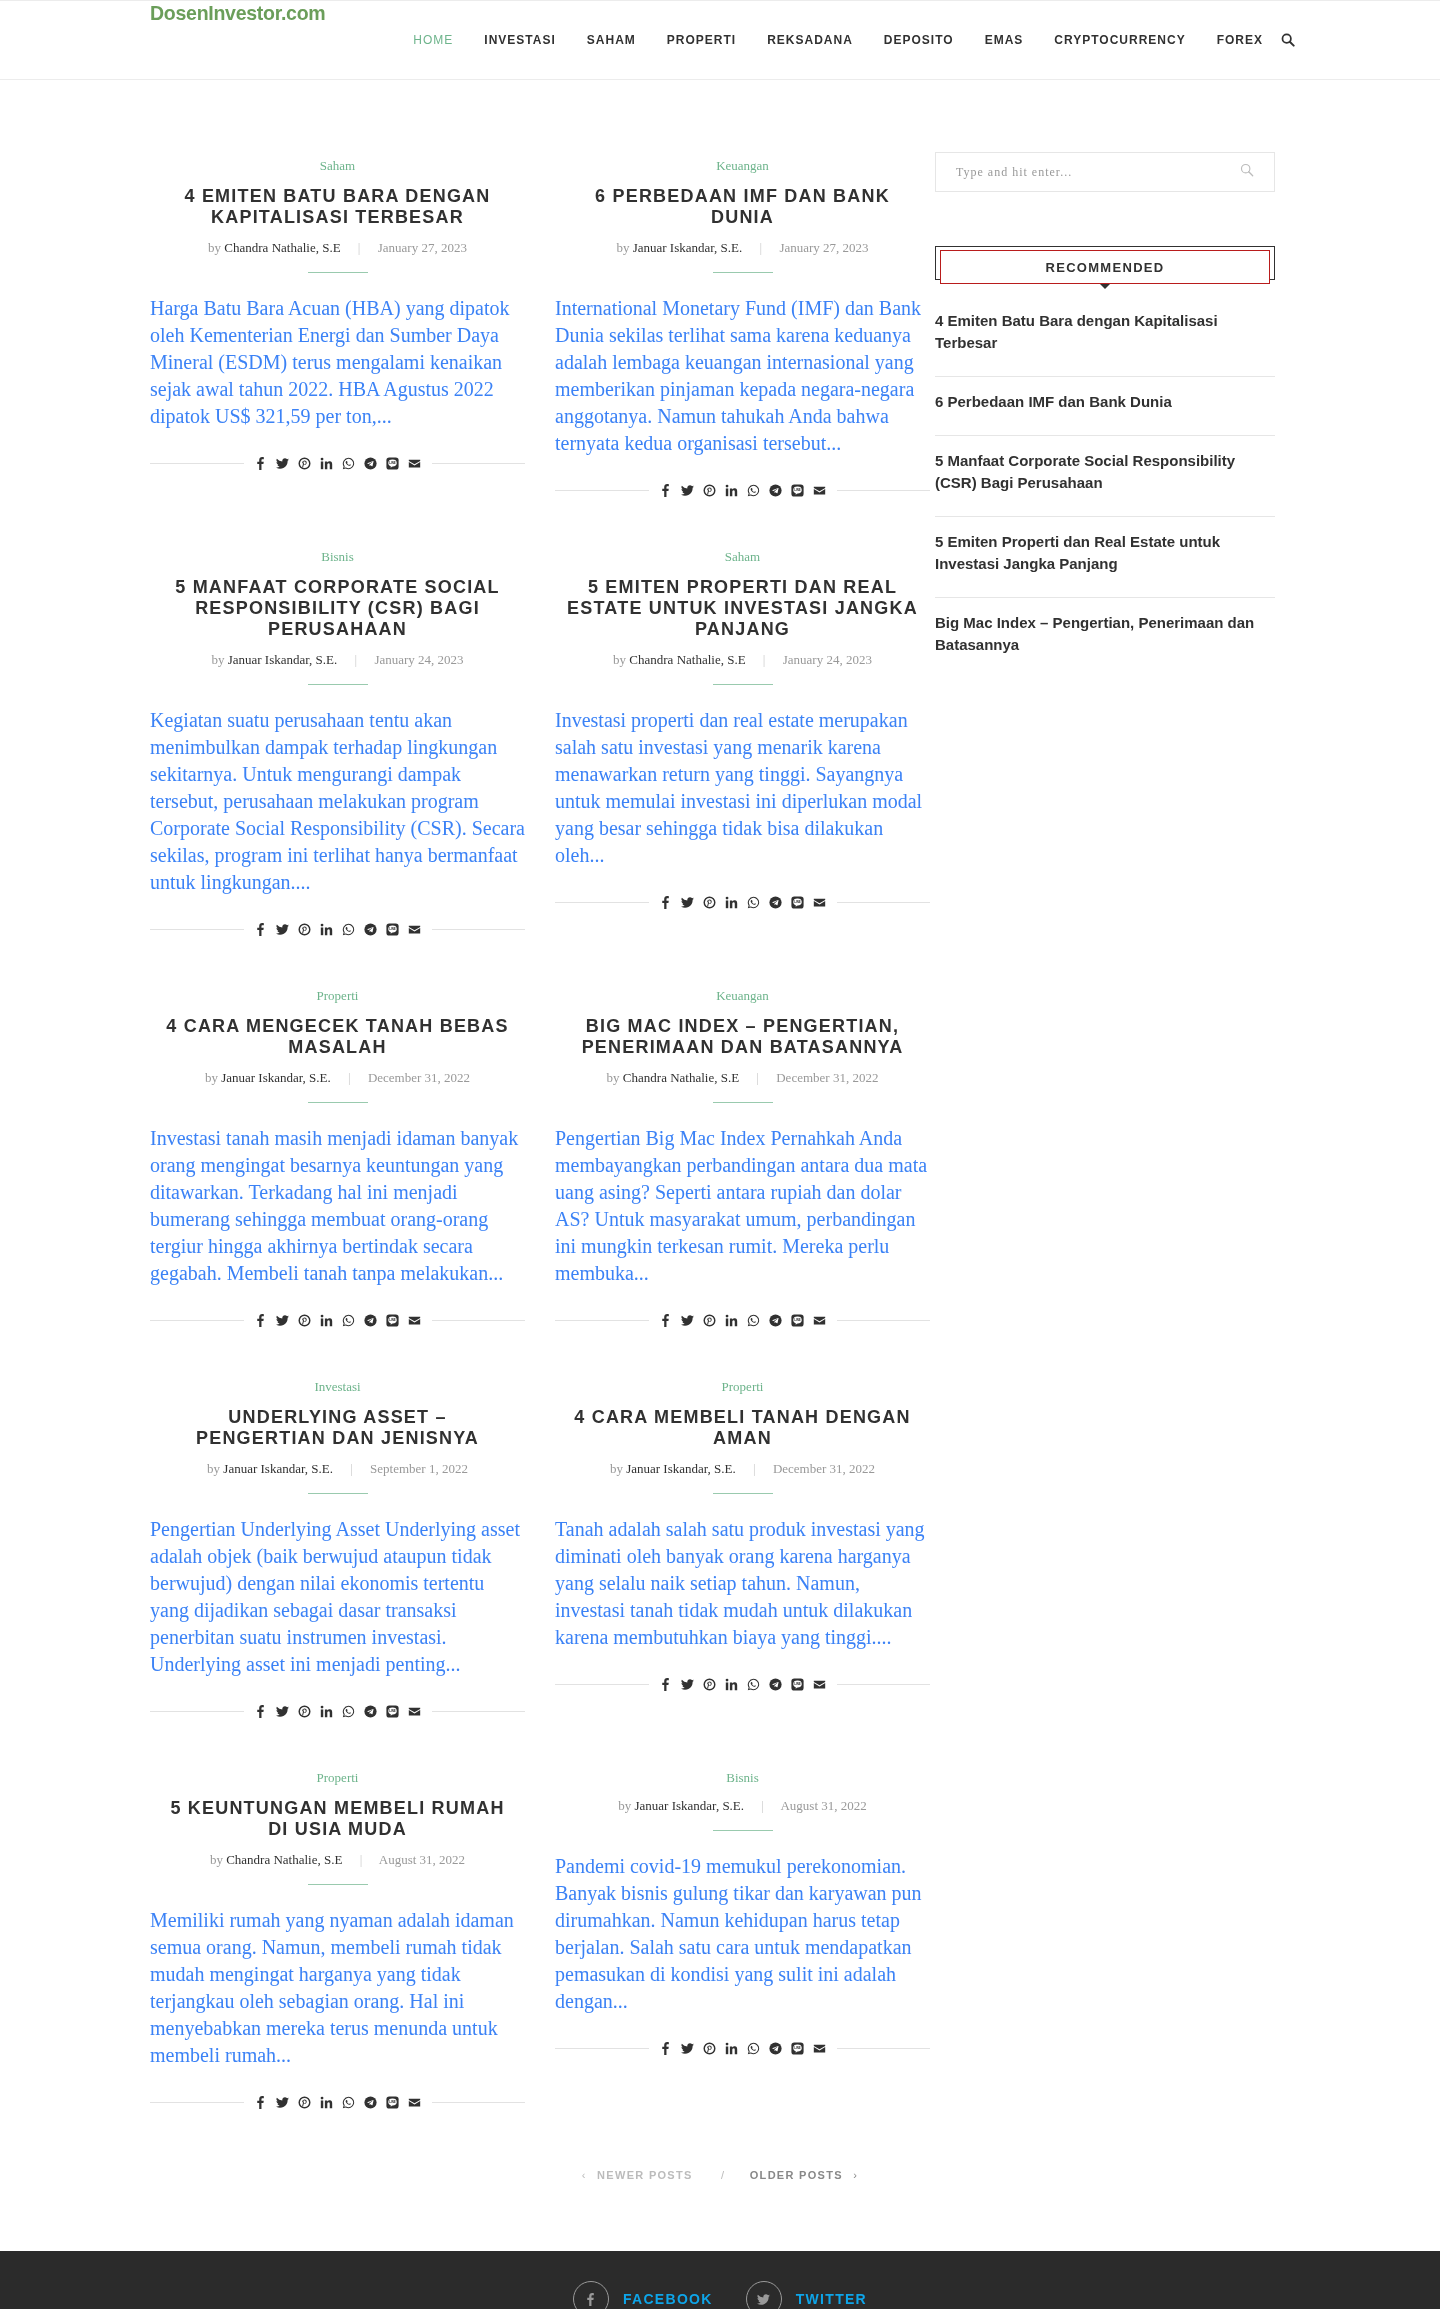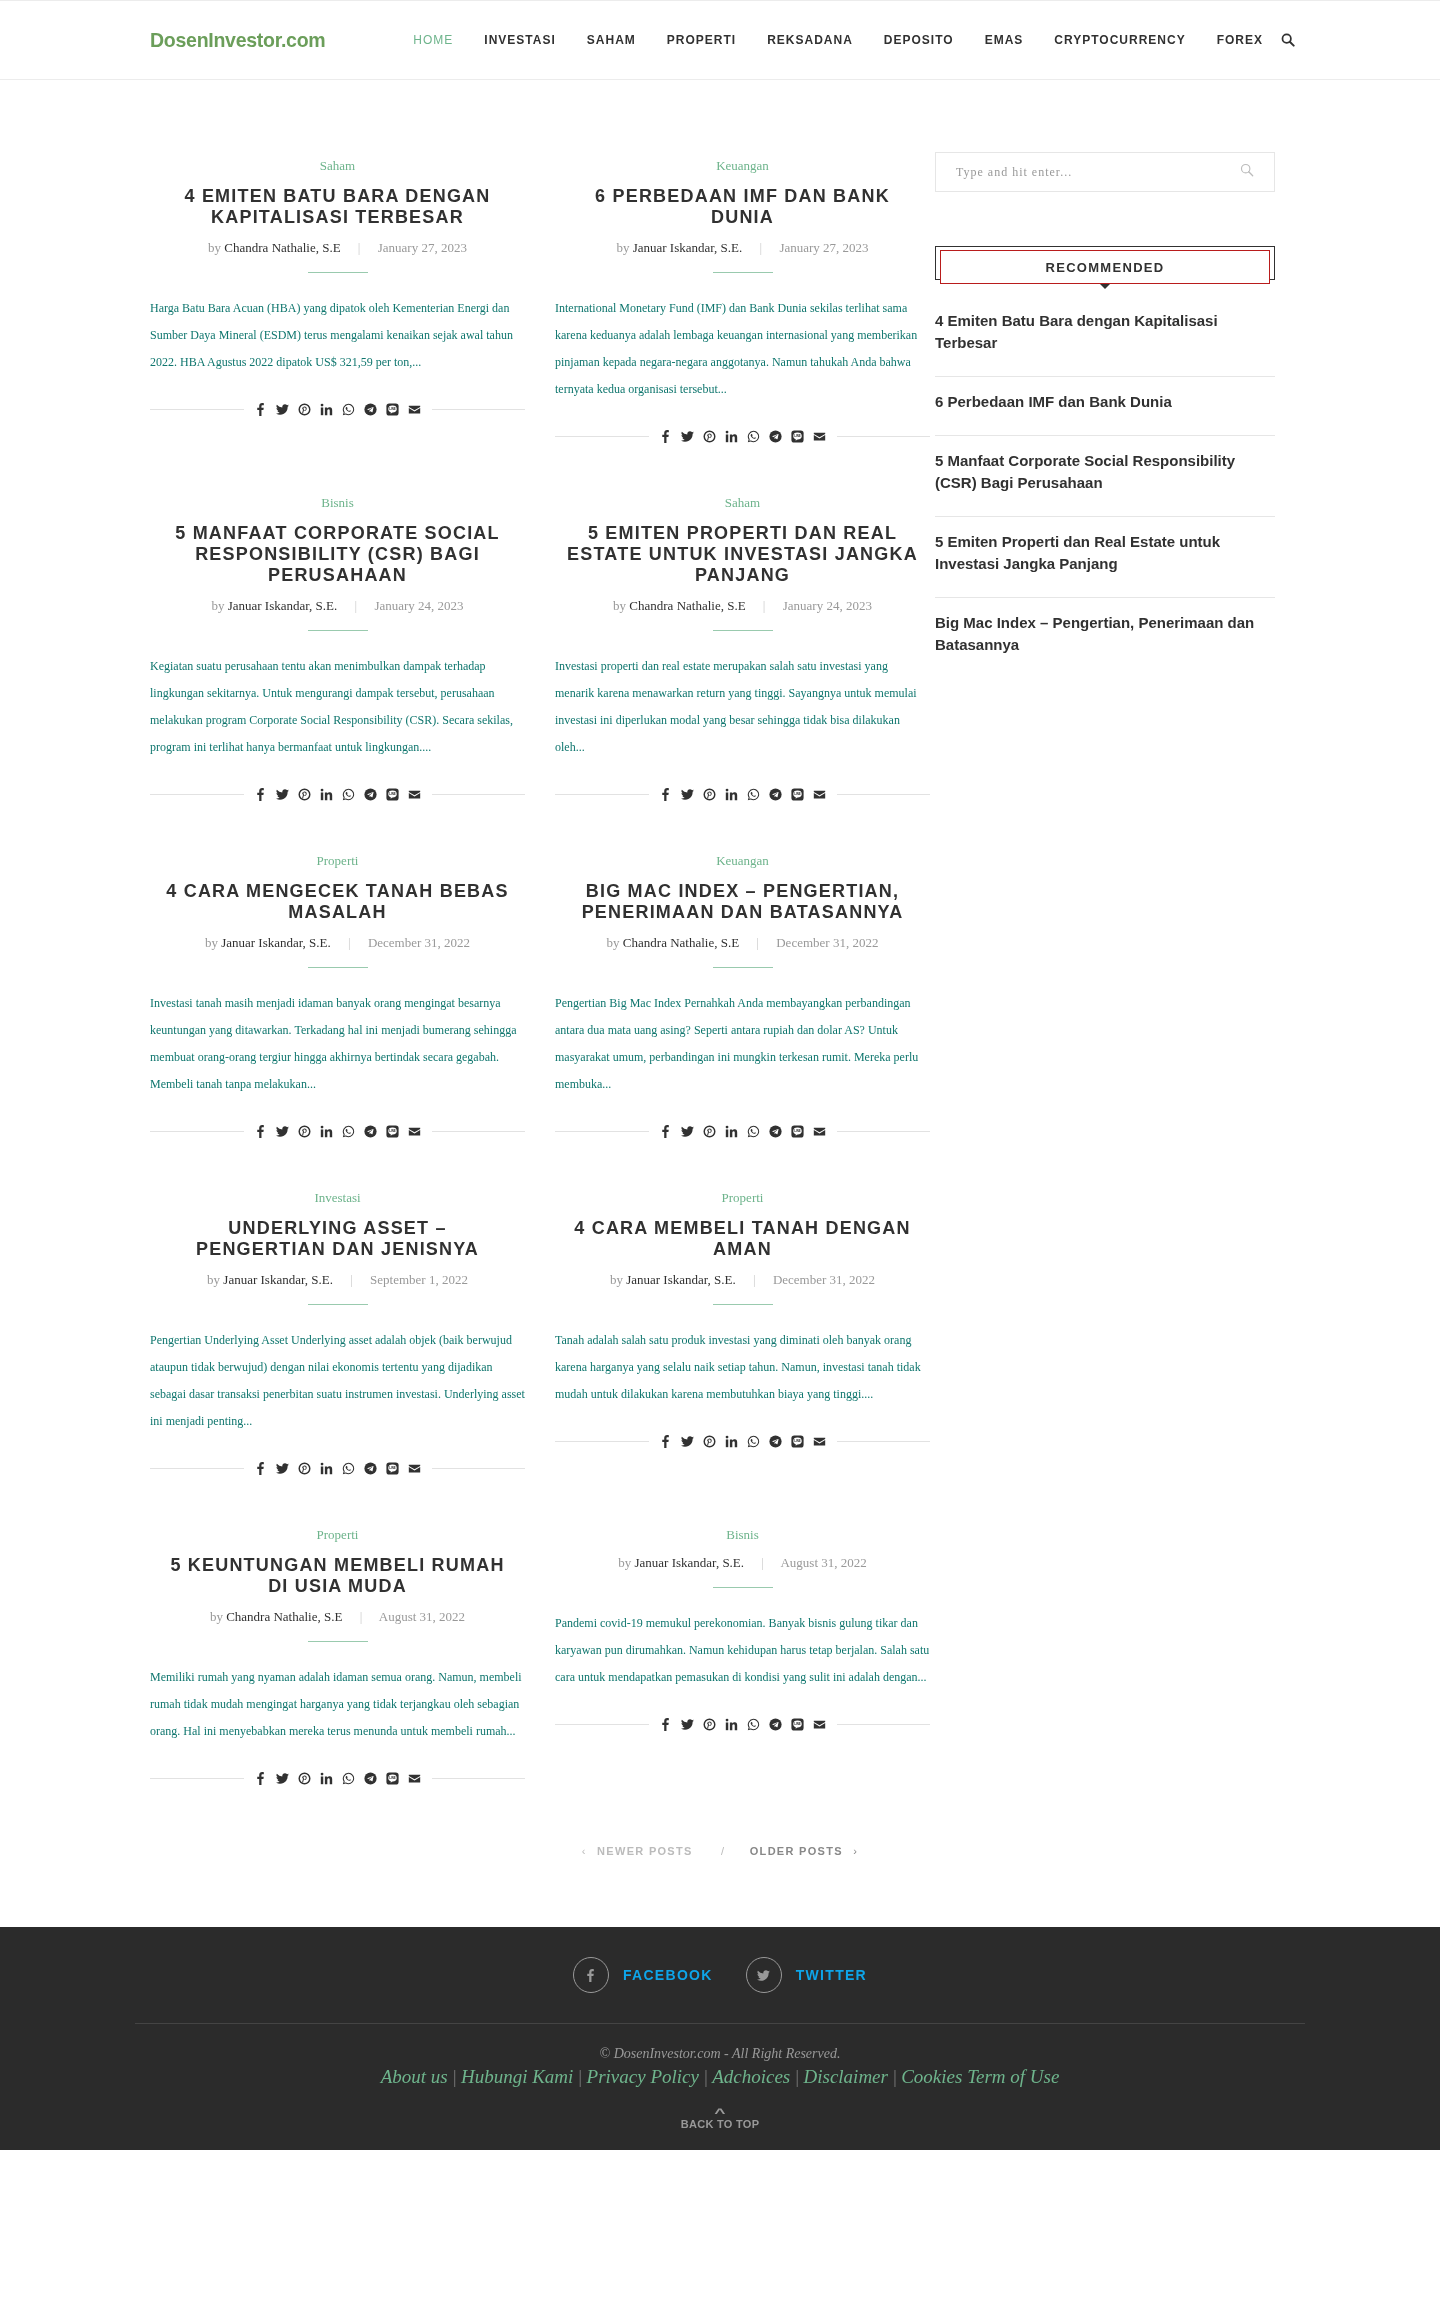--- a/index.html
+++ b/index.html
@@ -1,41 +1,41 @@
 <!DOCTYPE html>
 <html><head>
 <meta charset="utf-8">
 <style>
   * { box-sizing: border-box; margin: 0; padding: 0; }
   body { width: 1440px; background: #fff; font-family: "Liberation Serif", serif; color: #313131; }
   a { text-decoration: none; color: inherit; }
 
   
   .header { height: 80px; border-top: 1px solid #ececec; border-bottom: 1px solid #ececec; position: relative; background: #fff; }
-  .header .inner { width: 1170px; margin: 0 auto; height: 100%; display: flex; align-items: center; justify-content: space-between; padding: 0 10px 0 10px; }
+  .header .inner { width: 1170px; margin: 0 auto; height: 100%; display: flex; justify-content: space-between; padding: 0 10px 0 10px; }
   .logo { font-family: "Liberation Sans", sans-serif; font-weight: bold; font-size: 21px; color: #6b9e5a; letter-spacing: -0.3px; margin-left: 5px; transform: scaleX(0.93); transform-origin: left; }
   .nav { display: flex; align-items: center; }
   .nav a { font-family: "Liberation Sans", sans-serif; font-weight: bold; font-size: 12px; letter-spacing: 1px; color: #313131; margin-left: 31px; text-transform: uppercase; }
   .nav a.active { color: #6eb48c; font-weight: normal; }
   .nav .search-btn { margin-left: 18px; width: 14px; height: 14px; position: relative; display: inline-block; }
   .nav .search-btn svg { width: 14px; height: 14px; }
 
   
   .container { width: 1170px; margin: 0 auto; display: flex; padding-top: 62px; }
   .main { width: 780px; display: grid; grid-template-columns: 375px 375px; column-gap: 30px; padding-left: 15px; align-items: start; }
   .sidebar { width: 340px; margin-left: 20px; }
 
   .post { text-align: center; margin-bottom: 36px; }
   .post .cat { font-size: 13px; color: #6eb48c; display: block; margin-bottom: 12px; margin-top: 16px; }
   .post h2 { font-family: "Liberation Sans", sans-serif; font-weight: bold; font-size: 18px; letter-spacing: 1.2px; line-height: 21px; text-transform: uppercase; color: #313131; padding: 0 12px; }
   .post .meta { font-size: 13px; color: #999; margin-top: 12px; }
   .post .meta .author { color: #313131; }
   .post .meta .sep { display: inline-block; margin: 0 14px; color: #ccc; }
   .post .rule { width: 60px; height: 1px; background: #6eb48c; margin: 16px auto 22px; opacity: .7; }
-  .post .excerpt { font-size: 12px; line-height: 27px; color: #0f766e; text-align: left; }
+  .post .excerpt { font-size: 20px; line-height: 27px; color: #3b82f6; text-align: left; }
   .share { display: flex; align-items: center; margin-top: 26px; }
   .share .line { flex: 1; height: 1px; background: #e2e2e2; }
   .share .icons { display: flex; align-items: center; padding: 0 10px; gap: 8px; }
   .share .icons span { width: 14px; height: 14px; display: inline-flex; align-items: center; justify-content: center; }
   .share svg { width: 13px; height: 13px; fill: #313131; }
 
   
   .search-box { border: 1px solid #e6e6e6; height: 40px; display: flex; align-items: center; padding: 0 20px; justify-content: space-between; margin-top: 10px; }
   .search-box input { border: none; outline: none; font-family: "Liberation Serif", serif; font-size: 12px; letter-spacing: 1px; color: #999; width: 260px; background: transparent; }
   .search-box input::placeholder { color: #999; }

